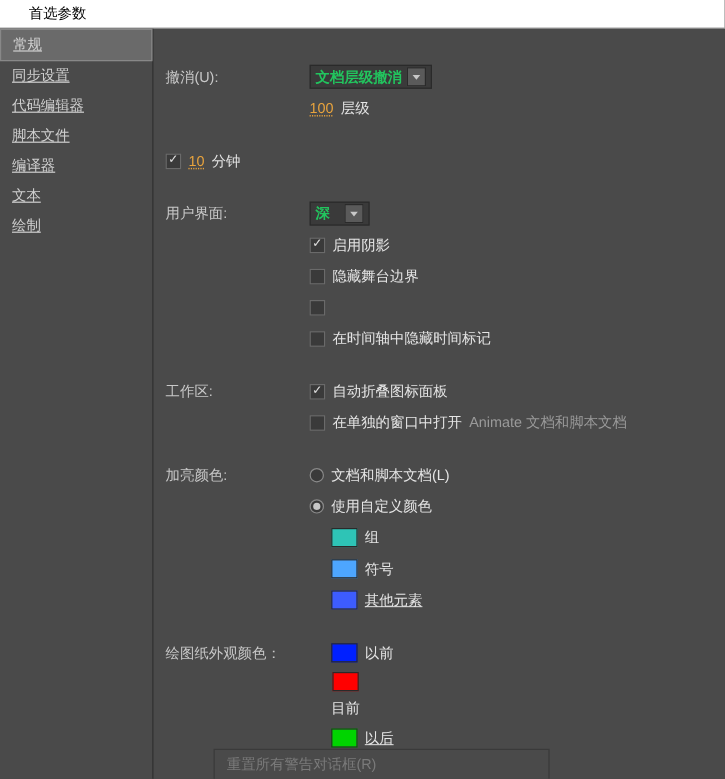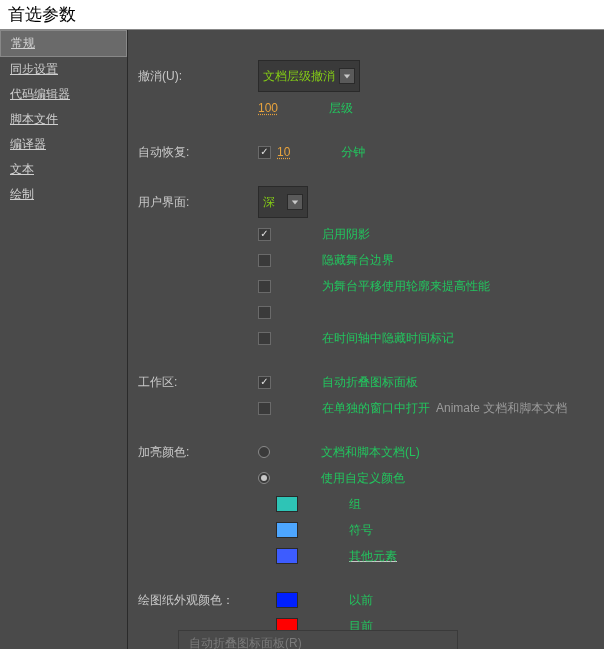--- a/index.html
+++ b/index.html
@@ -8,22 +8,22 @@
   font-size: 12px;
   background: #4a4a4a;
   color: #c8c8c8;
   width: 604px;
   height: 649px;
   overflow: hidden;
 }
 .titlebar {
   background: #ffffff;
   color: #000000;
-  padding: 3px 8px;
-  font-size: 17px;
+  padding: 3px 24px;
+  font-size: 12px;
   border-bottom: 1px solid #888;
 }
 .main {
   display: flex;
   height: calc(649px - 20px);
 }
 .sidebar {
   width: 128px;
   background: #4a4a4a;
   border-right: 1px solid #2a2a2a;
@@ -57,27 +57,28 @@
   color: #c8c8c8;
 }
 .field-col {
   display: flex;
   align-items: center;
   gap: 6px;
 }
 .dropdown {
   background: #3a3a3a;
   border: 1px solid #2a2a2a;
-  color: #84cc16;
+  color: #22c55e;
   padding: 2px 4px;
   min-width: 100px;
-  height: 32px;
+  height: 20px;
   display: flex;
   align-items: center;
   justify-content: space-between;
+  font-weight: bold;
 }
 .dropdown.small { min-width: 50px; }
 .dd-arrow {
   width: 16px;
   height: 16px;
   background: #5a5a5a;
   border: 1px solid #2a2a2a;
   display: flex;
   align-items: center;
   justify-content: center;
@@ -134,21 +135,21 @@
   position: absolute;
   bottom: 2px;
   left: 50px;
   width: 280px;
   padding: 4px 10px;
   background: #4a4a4a;
   border: 1px solid #3a3a3a;
   color: #7a7a7a;
   text-align: left;
 }
-.opt-text { color: #22c55e; margin-left: 45px; }
+.opt-text { color: #e5e5e5; }
 .secondary { color: #9a9a9a; }
 </style>
 </head>
 <body>
 
 <div class="titlebar">
   <span>首选参数</span>
 </div>
 
 <div class="main">
@@ -181,21 +182,20 @@
       <div class="label-col"></div>
       <div class="field-col">
         <span class="num-link">100</span>
         <span class="opt-text">层级</span>
       </div>
     </div>
 
     <div class="section-gap"></div>
 
     <div class="row">
-      <div class="label-col">自动恢复:</div>
       <div class="field-col">
         <span class="checkbox checked"></span>
         <span class="num-link">10</span>
         <span class="opt-text">分钟</span>
       </div>
     </div>
 
     <div class="section-gap"></div>
 
     <div class="row">
@@ -222,27 +222,20 @@
         <div class="label-col"></div>
         <div class="field-col">
           <span class="checkbox"></span>
           <span class="opt-text">隐藏舞台边界</span>
         </div>
       </div>
     <div class="row">
         <div class="label-col"></div>
         <div class="field-col">
           <span class="checkbox"></span>
-          <span class="opt-text">为舞台平移使用轮廓来提高性能</span>
-        </div>
-      </div>
-    <div class="row">
-        <div class="label-col"></div>
-        <div class="field-col">
-          <span class="checkbox"></span>
         </div>
       </div>
     <div class="row">
         <div class="label-col"></div>
         <div class="field-col">
           <span class="checkbox"></span>
           <span class="opt-text">在时间轴中隐藏时间标记</span>
         </div>
       </div>
 
@@ -306,30 +299,30 @@
 
     <div class="row">
       <div class="label-col">绘图纸外观颜色：</div>
       <div class="field-col" style="padding-left:18px;text-align:right;">
           <span class="swatch" style="background:#0020ff"></span>
           <span class="opt-text">以前</span>
         </div>
     </div>
     <div class="row">
         <div class="label-col"></div>
-        <div class="field-col" style="padding-left:18px;">
+        <div class="field-col" style="padding-left:18px;flex-direction:column;">
           <span class="swatch" style="background:#ff0000"></span>
           <span class="opt-text">目前</span>
         </div>
       </div>
     <div class="row">
         <div class="label-col"></div>
         <div class="field-col" style="padding-left:18px;text-decoration:underline;">
           <span class="swatch" style="background:#00d400"></span>
           <span class="opt-text">以后</span>
         </div>
       </div>
 
     <div class="reset-btn">
-      <span>自动折叠图标面板(R)</span>
+      <span>重置所有警告对话框(R)</span>
     </div>
   </div>
 </div>
 
 </body></html>

